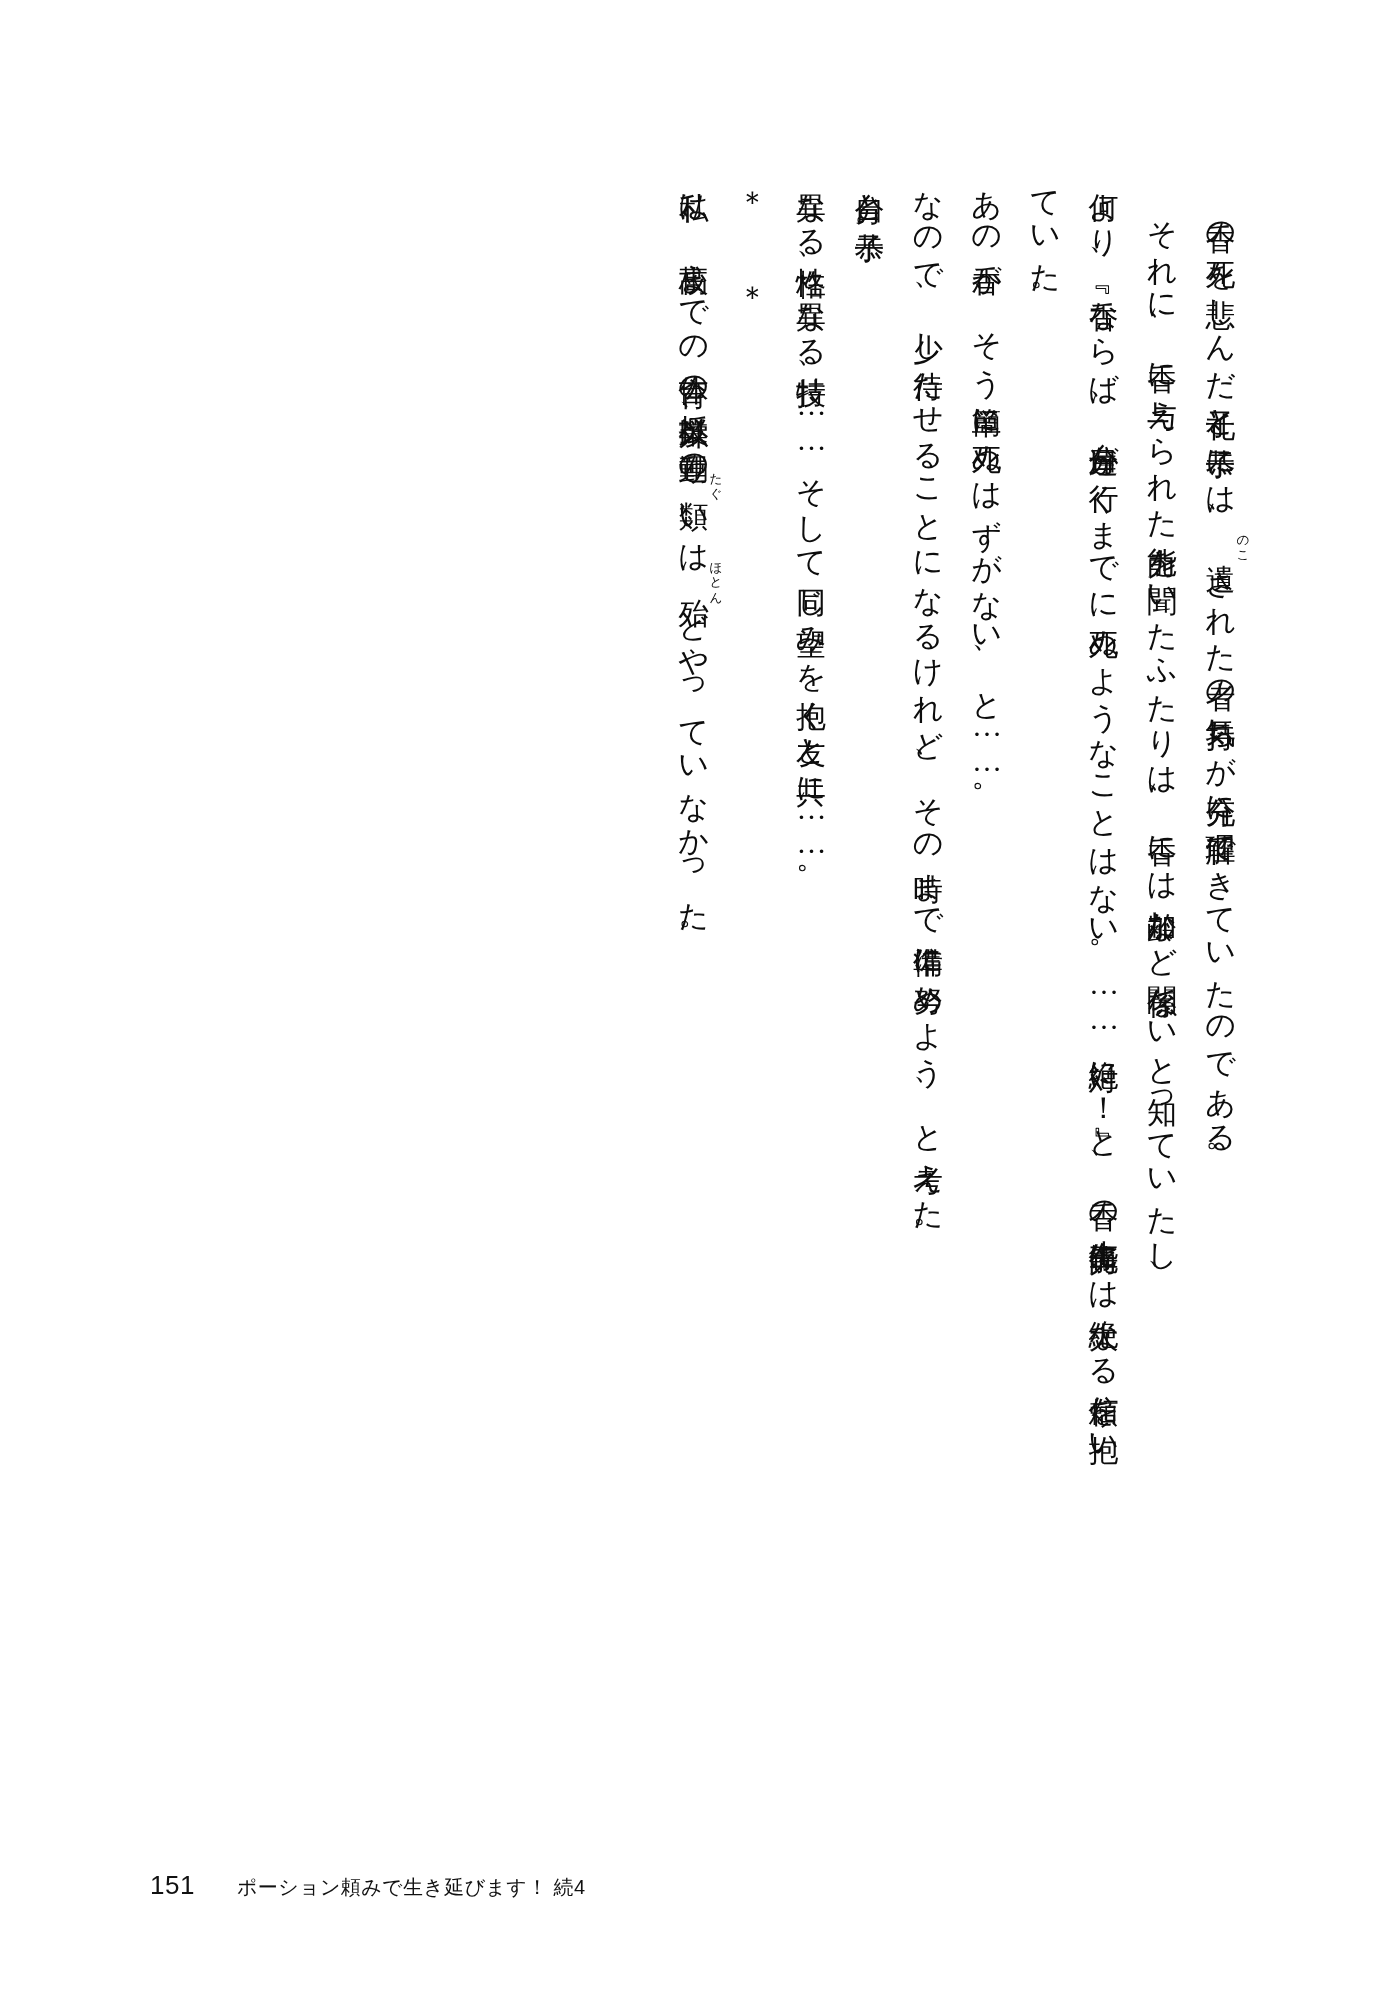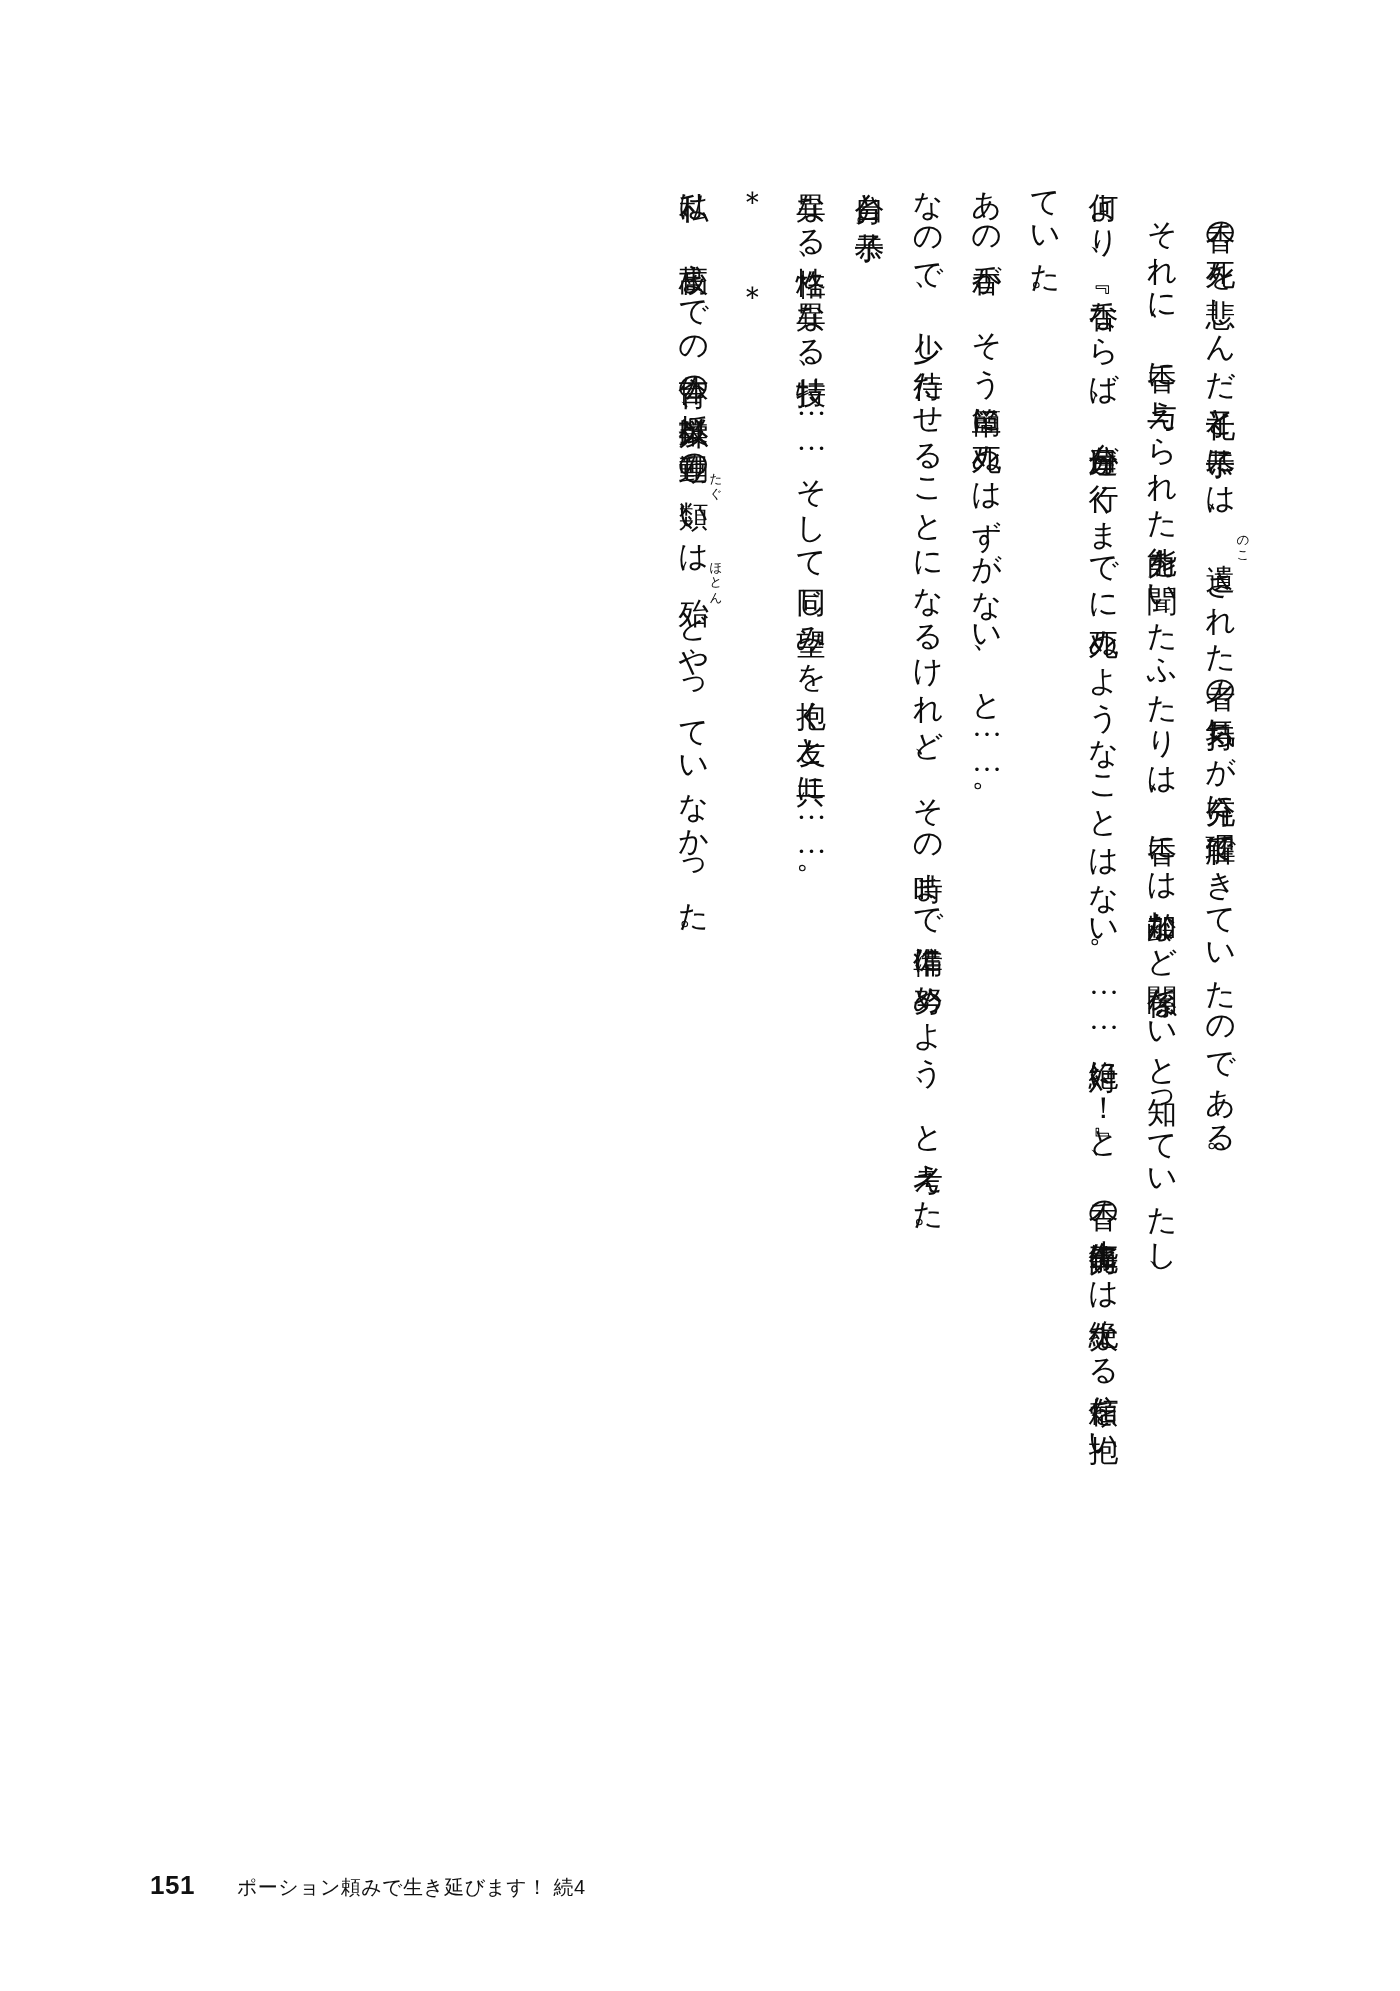--- a/index.html
+++ b/index.html
@@ -63,21 +63,21 @@
     position: absolute;
     left: 150px;
     bottom: 90px;
     display: flex;
     align-items: baseline;
     gap: 42px;
     font-family: "Liberation Sans", sans-serif;
   }
   .folio {
     font-size: 26px;
-    font-weight: 700;
+    font-weight: 400;
     color: #111111;
     letter-spacing: 0.02em;
   }
   .running-title {
     font-size: 20px;
     color: #111111;
     letter-spacing: 0.02em;
     font-family: "Liberation Sans", sans-serif;
   }
 </style>

